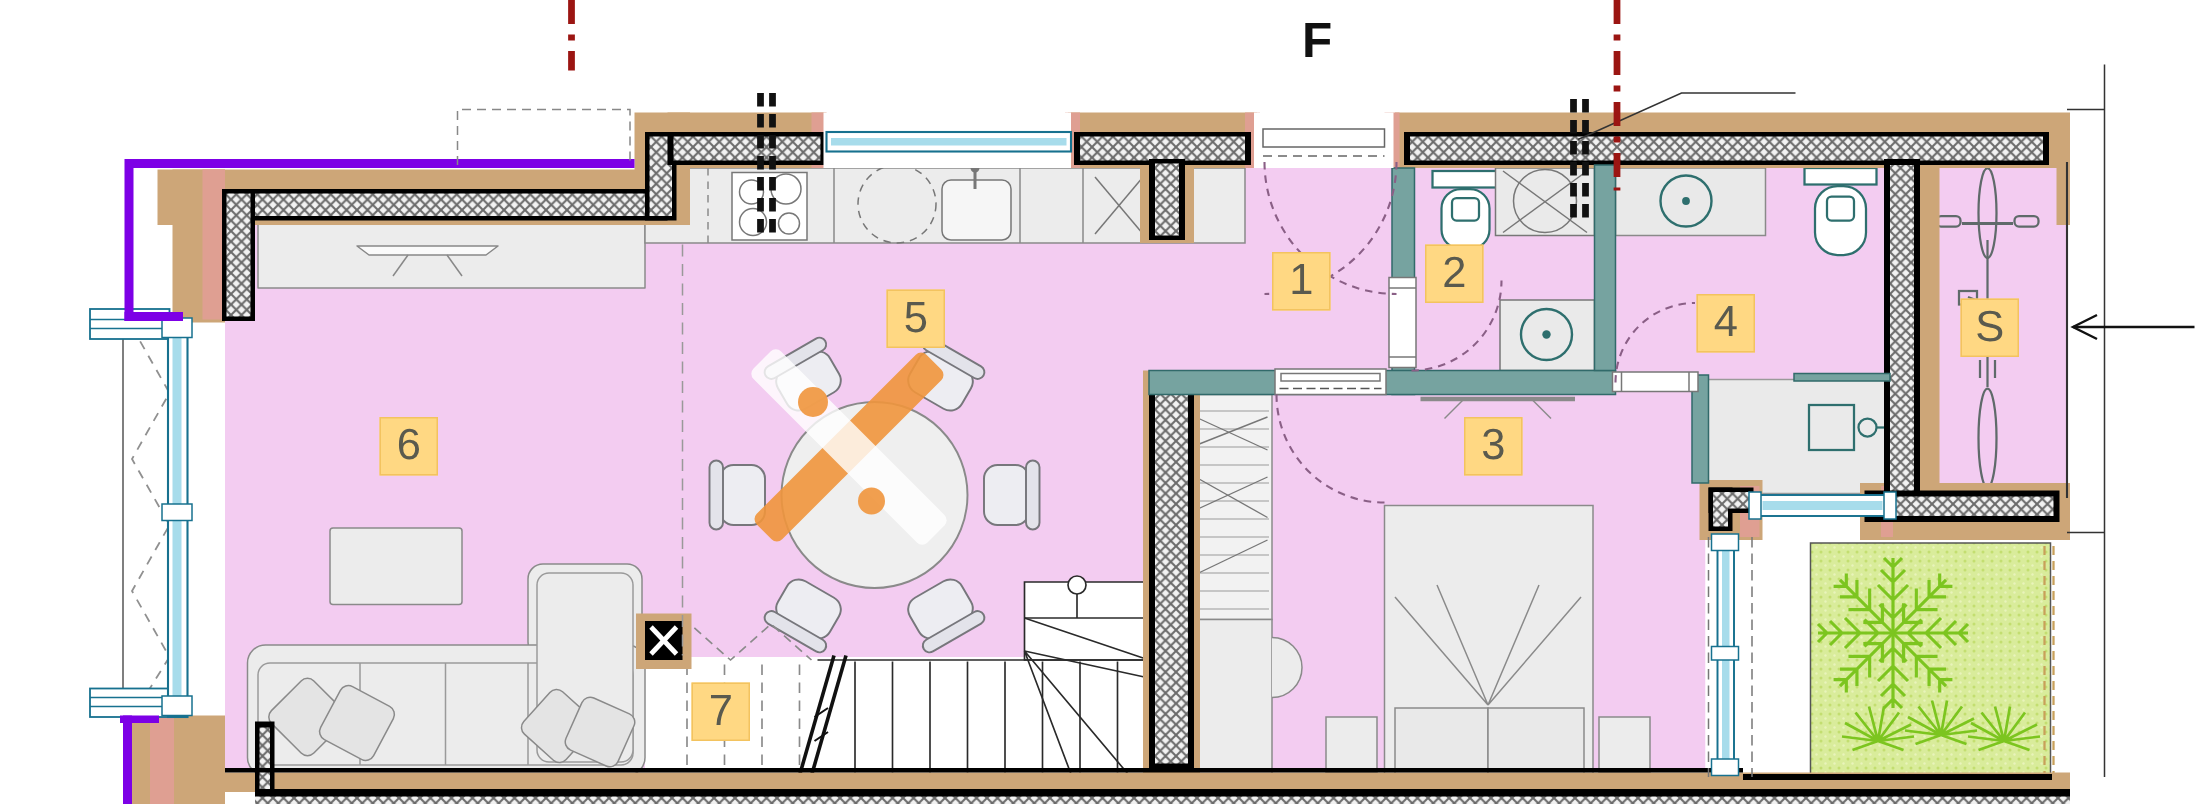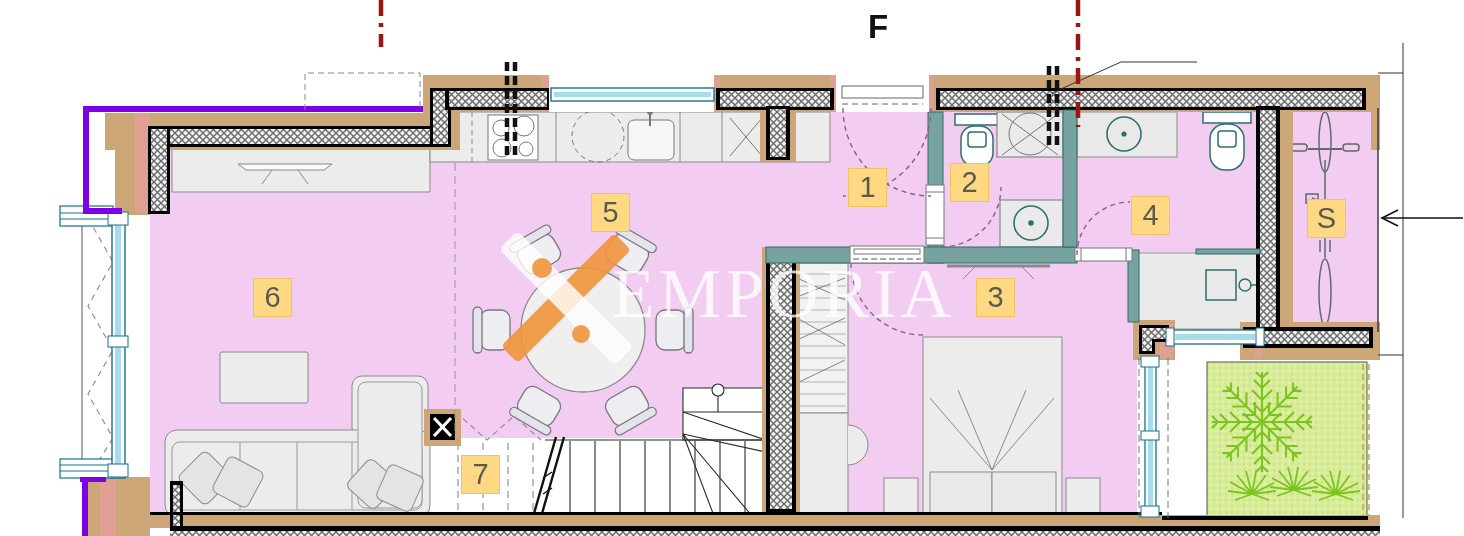--- a/index.html
+++ b/index.html
@@ -442,14 +442,13 @@
 <div class="lbl" style="left:848px;top:168px;">1</div>
 <div class="lbl" style="left:950px;top:163px;">2</div>
 <div class="lbl" style="left:976px;top:278px;">3</div>
 <div class="lbl" style="left:1131px;top:196px;">4</div>
 <div class="lbl" style="left:591px;top:193px;">5</div>
 <div class="lbl" style="left:253px;top:278px;">6</div>
 <div class="lbl" style="left:461px;top:455px;">7</div>
 <div class="lbl" style="left:1307px;top:199px;">S</div>
 
 <div id="facade-label">F</div>
-<div id="wm-text">EMPORIA</div>
 </div>
 
 </body></html>

